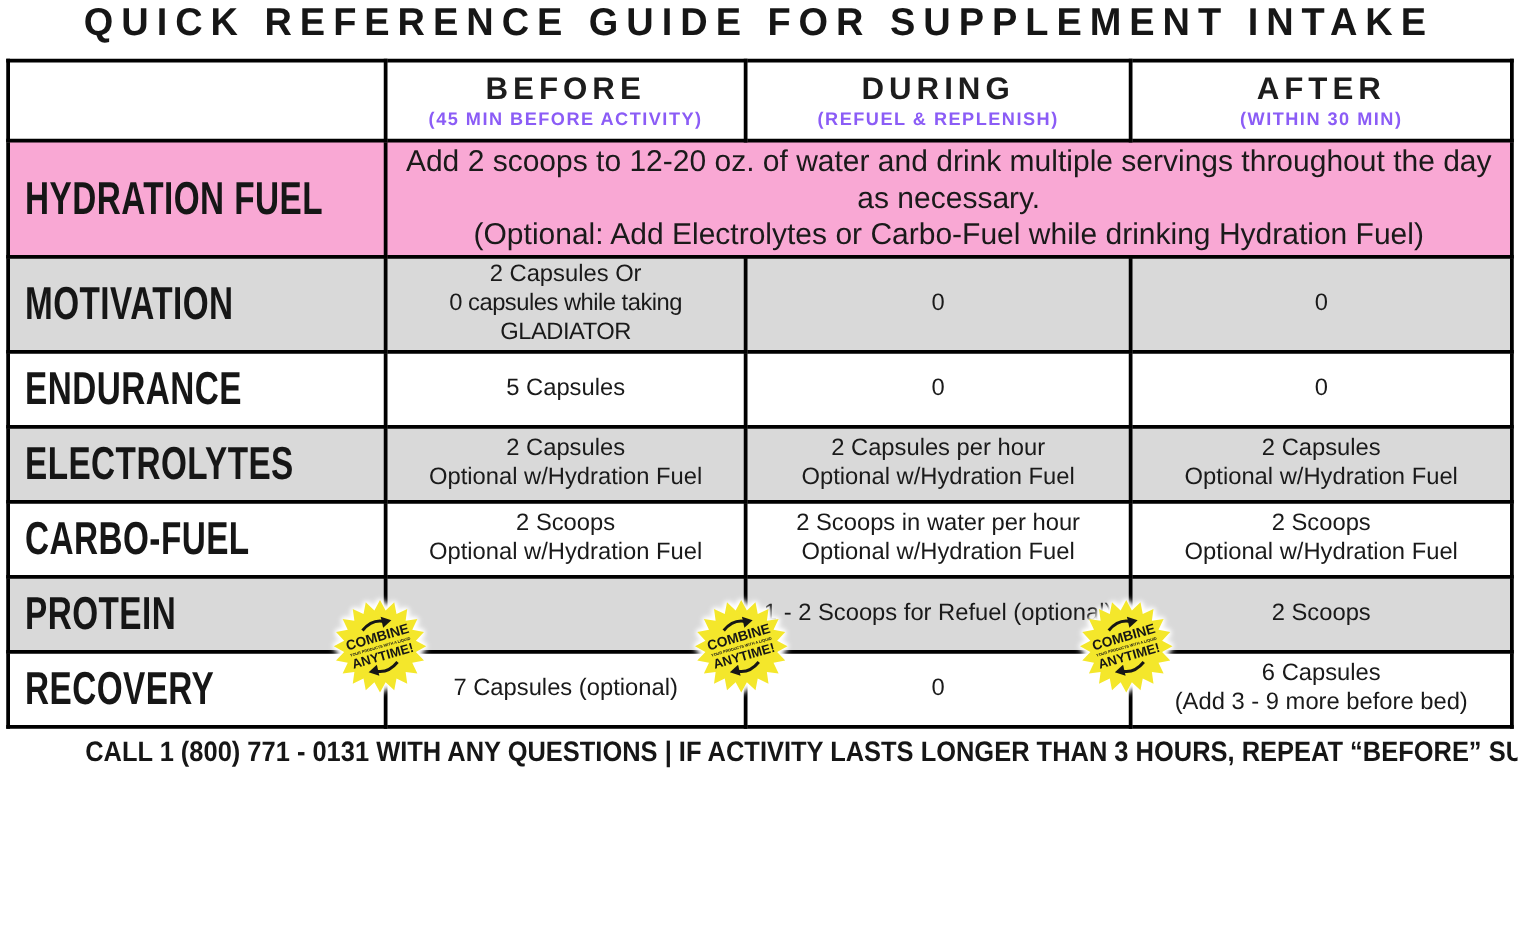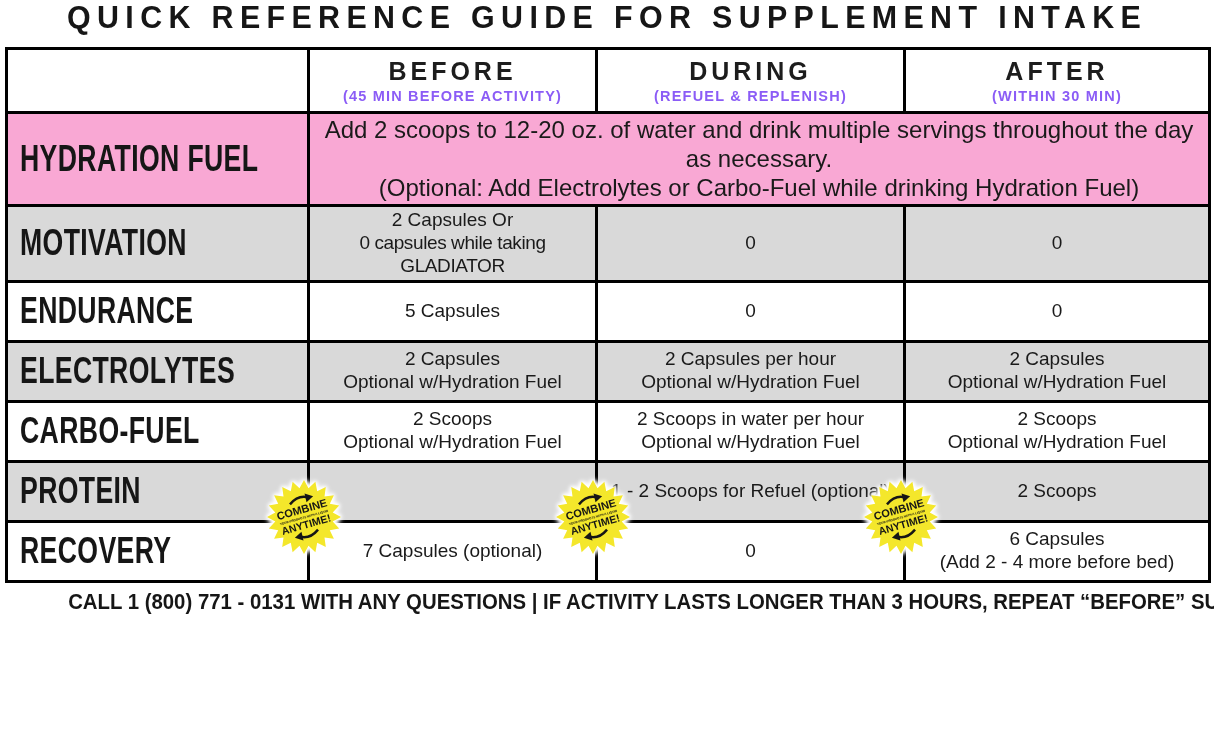--- a/index.html
+++ b/index.html
@@ -161,21 +161,21 @@
     <tr class="r-std">
       <td class="row-label"><span>RECOVERY</span></td>
       <td>
             <span class="cell-line">7 Capsules (optional)</span>
           </td>
       <td>
             <span class="cell-line">0</span>
           </td>
       <td>
         <span class="cell-line">6 Capsules</span>
-        <span class="cell-line">(Add 2 - 4 more before bed)</span>
+        <span class="cell-line">(Add 3 - 9 more before bed)</span>
       </td>
     </tr>
 
   </tbody>
     </table>
 
   <div class="badge b1">
     <svg viewBox="-41 -41 82 82">
       <polygon fill="#f4e72b" points="37,0 28.7,4.5 35.2,11.4 25.8,13.2 29.9,21.8 20.5,20.5 21.8,29.9 13.2,25.8 11.4,35.2 4.5,28.7 0,37 -4.5,28.7 -11.4,35.2 -13.2,25.8 -21.8,29.9 -20.5,20.5 -29.9,21.8 -25.8,13.2 -35.2,11.4 -28.7,4.5 -37,0 -28.7,-4.5 -35.2,-11.4 -25.8,-13.2 -29.9,-21.8 -20.5,-20.5 -21.8,-29.9 -13.2,-25.8 -11.4,-35.2 -4.5,-28.7 0,-37 4.5,-28.7 11.4,-35.2 13.2,-25.8 21.8,-29.9 20.5,-20.5 29.9,-21.8 25.8,-13.2 35.2,-11.4 28.7,-4.5"></polygon>
       <g transform="rotate(-16)">

